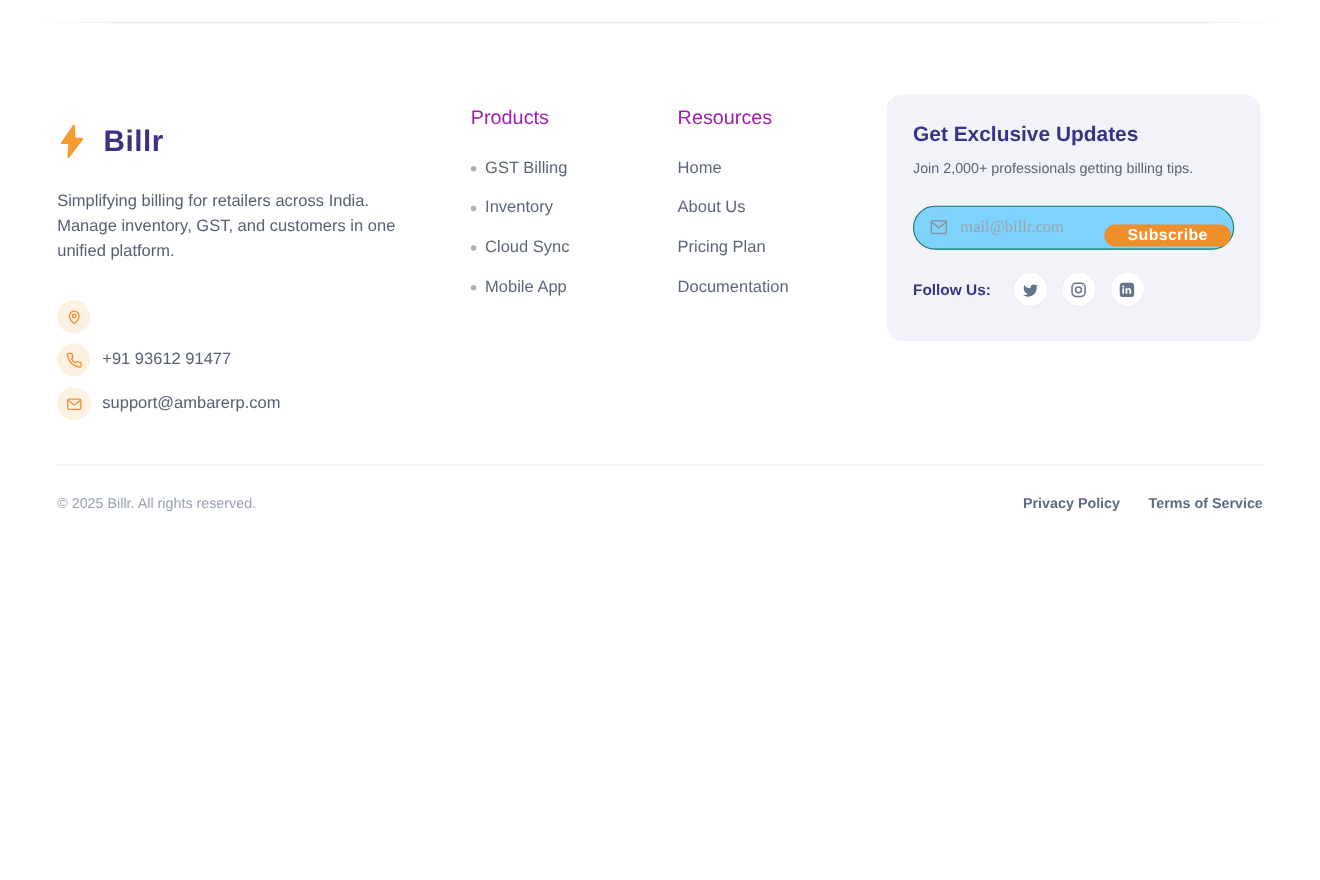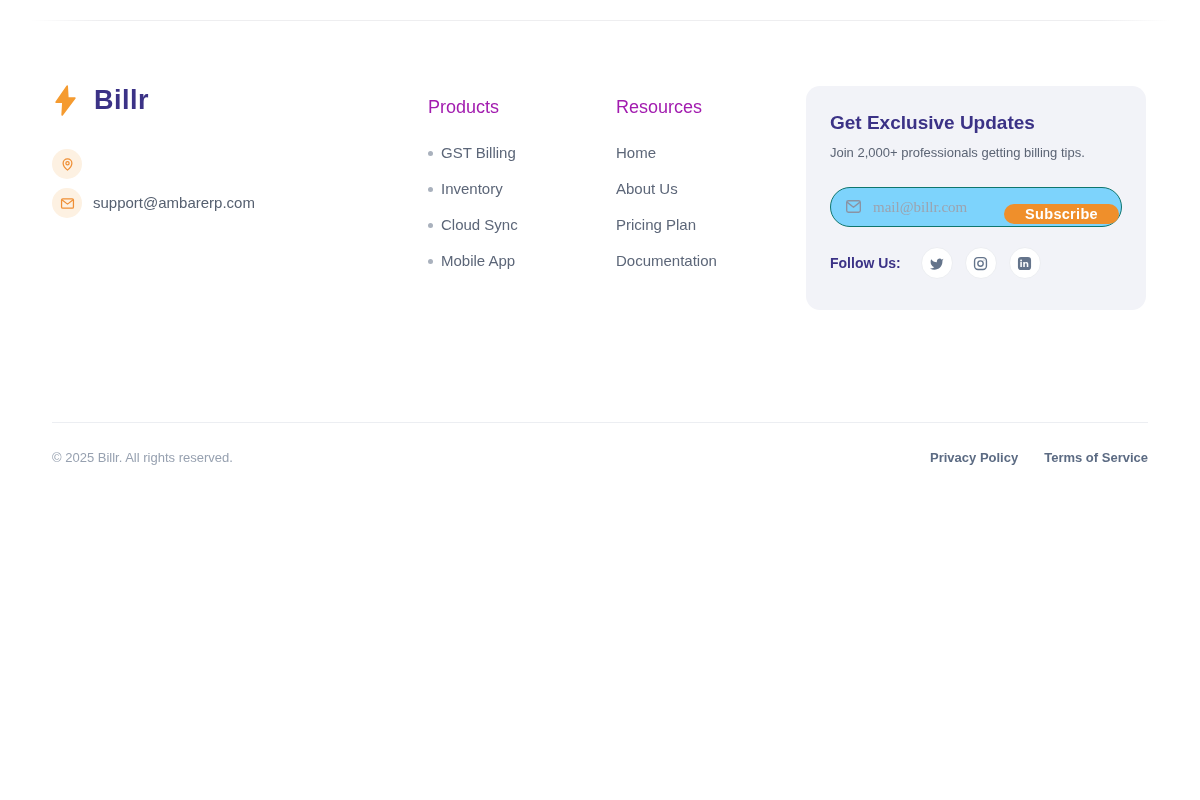--- a/index.html
+++ b/index.html
@@ -5,21 +5,21 @@
   * { margin:0; padding:0; box-sizing:border-box; }
   html,body { background:#fff; }
   body { font-family:"Liberation Sans","DejaVu Sans",sans-serif; }
   .canvas { position:relative; width:1200px; height:800px; background:#ffffff; overflow:hidden; }
 
   .top-line { position:absolute; left:30px; right:30px; top:20px; height:1px;
     background:linear-gradient(to right, rgba(238,238,240,0), #eeeef0 6%, #eeeef0 94%, rgba(238,238,240,0)); }
 
   
   .brand { position:absolute; left:52px; top:84px; width:360px; }
-  .logo-row { display:flex; align-items:center; gap:15px; height:32px; }
+  .logo-row { display:flex; align-items:center; gap:15px; height:32px;margin-top:28px; }
   .logo-bolt { width:27px; height:31px; display:block; }
   .logo-name { font-size:27px; font-weight:bold; color:#3b3286; letter-spacing:.5px; }
   .tagline { margin-top:27px; width:316px; font-size:15px; line-height:23px; color:#566070; }
   .contacts { margin-top:33px; }
   .contact-row { display:flex; align-items:flex-start; gap:11px; margin-bottom:9px; }
   .contact-row.single { align-items:center; margin-bottom:10px; }
   .icon-circle { flex:0 0 auto; width:30px; height:30px; border-radius:50%;
     background:#fdf1e2; display:flex; align-items:center; justify-content:center; }
   .icon-circle svg { width:15px; height:15px; stroke:#ef8f35; fill:none; stroke-width:2;
     stroke-linecap:round; stroke-linejoin:round; }
@@ -74,33 +74,42 @@
   <div class="top-line"></div>
 
   <div class="brand">
     <div class="logo-row">
       <svg class="logo-bolt" viewBox="0 0 24 28">
         <path d="M13.5 1 3.5 15.5h6.2L9 27 20.5 11.8h-6.4L13.5 1z" fill="#f59b30" stroke="#f59b30" stroke-width="1.5" stroke-linejoin="round"></path>
       </svg>
       <span class="logo-name">Billr</span>
     </div>
 
+    <p class="tagline">Simplifying billing for retailers across India. Manage inventory, GST, and customers in one unified platform.</p>
 
     <div class="contacts">
       <div class="contact-row">
         <span class="icon-circle">
           <svg viewBox="0 0 24 24">
               <path d="M12 21s-7-5.6-7-11a7 7 0 1 1 14 0c0 5.4-7 11-7 11z"></path>
               <circle cx="12" cy="10" r="2.6"></circle>
             </svg>
         </span>
       </div>
       <div class="contact-row single">
         <span class="icon-circle">
           <svg viewBox="0 0 24 24">
+              <path d="M22 16.9v3a2 2 0 0 1-2.2 2 19.8 19.8 0 0 1-8.6-3.1 19.5 19.5 0 0 1-6-6A19.8 19.8 0 0 1 2.1 4.2 2 2 0 0 1 4.1 2h3a2 2 0 0 1 2 1.7c.13 1 .36 2 .7 2.8a2 2 0 0 1-.45 2.1L8.1 9.9a16 16 0 0 0 6 6l1.3-1.3a2 2 0 0 1 2.1-.45c.9.34 1.8.57 2.8.7a2 2 0 0 1 1.7 2z"></path>
+            </svg>
+        </span>
+        <span class="contact-text">+91 93612 91477</span>
+      </div>
+      <div class="contact-row single">
+        <span class="icon-circle">
+          <svg viewBox="0 0 24 24">
               <rect x="2.5" y="4.5" width="19" height="15" rx="2"></rect>
               <path d="m3.5 6.5 8.5 6.5 8.5-6.5"></path>
             </svg>
         </span>
         <span class="contact-text">support@ambarerp.com</span>
       </div>
     </div>
   </div>
 
   <div class="linkcol products">

